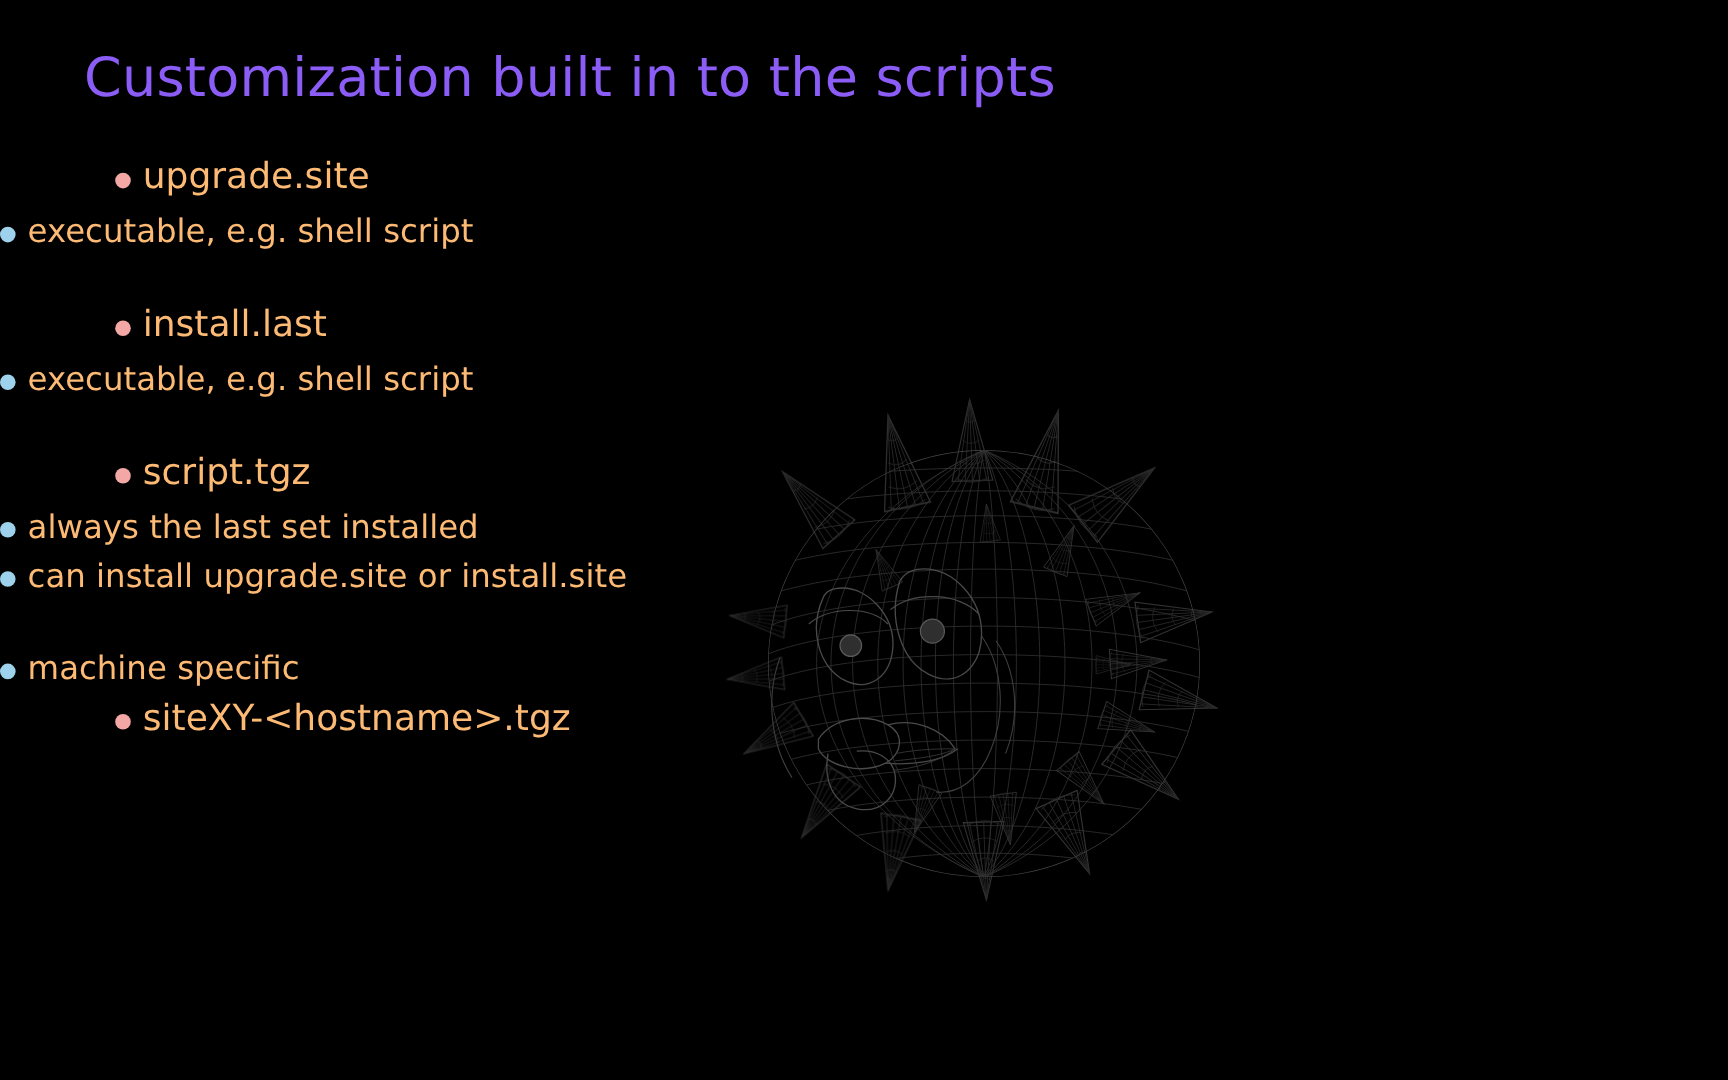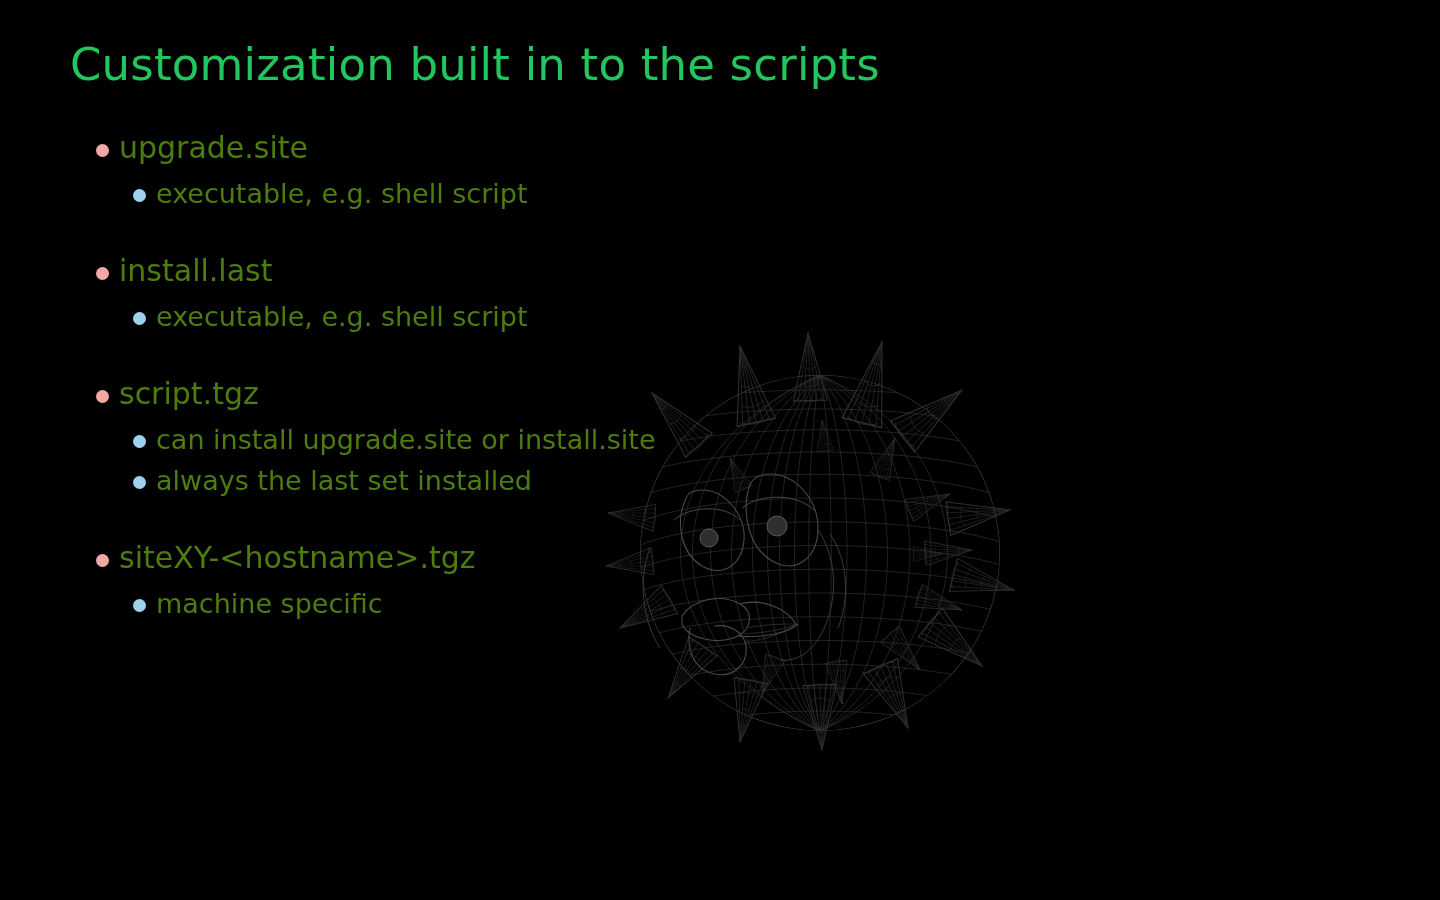--- a/index.html
+++ b/index.html
@@ -43,21 +43,21 @@
 
   
   #title {
     position: absolute;
     left: 70px;
     top: 38px;
     font-family: "DejaVu Sans", sans-serif;
     font-size: 45px;
     font-weight: 400;
     letter-spacing: 0.2px;
-    color: #22c55e;
+    color: #8b5cf6;
     white-space: nowrap;
   }
 
   
   #body-list {
     position: absolute;
     left: 0;
     top: 130px;
     width: 1000px;
   }
@@ -71,21 +71,20 @@
     display: flex;
     align-items: flex-start;
     white-space: nowrap;
   }
 
   .row.level1 {
     padding-left: 96px;
     height: 46px;
   }
   .row.level2 {
-    padding-left: 133px;
     height: 41px;
   }
 
   .dot {
     flex: 0 0 auto;
     border-radius: 50%;
     display: block;
   }
   .dot.pink {
     width: 13px;
@@ -97,21 +96,21 @@
   .dot.blue {
     width: 13px;
     height: 13px;
     background: #9ed2ec;
     margin-top: 13px;
     margin-right: 10px;
   }
 
   .txt {
     font-family: "DejaVu Sans", sans-serif;
-    color: #4d7c0f;
+    color: #fdba74;
     line-height: 1;
     text-align: right;
   }
   .row.level1 .txt {
     font-size: 30px;
     padding-top: 3px;
   }
   .row.level2 .txt {
     font-size: 27px;
     padding-top: 4px;
@@ -275,33 +274,33 @@
       </div>
     </div>
 
     <div class="group">
       <div class="row level1">
         <span class="dot pink"></span>
         <span class="txt">script.tgz</span>
       </div>
       <div class="row level2">
         <span class="dot blue"></span>
+        <span class="txt">always the last set installed</span>
+      </div>
+      <div class="row level2">
+        <span class="dot blue"></span>
         <span class="txt">can install upgrade.site or install.site</span>
       </div>
-      <div class="row level2">
-        <span class="dot blue"></span>
-        <span class="txt">always the last set installed</span>
-      </div>
     </div>
 
     <div class="group">
+      <div class="row level2">
+        <span class="dot blue"></span>
+        <span class="txt">machine specific</span>
+      </div>
       <div class="row level1">
         <span class="dot pink"></span>
         <span class="txt">siteXY-&lt;hostname&gt;.tgz</span>
       </div>
-      <div class="row level2">
-        <span class="dot blue"></span>
-        <span class="txt">machine specific</span>
-      </div>
     </div>
 
   </div>
 </div>
 
 </body></html>

